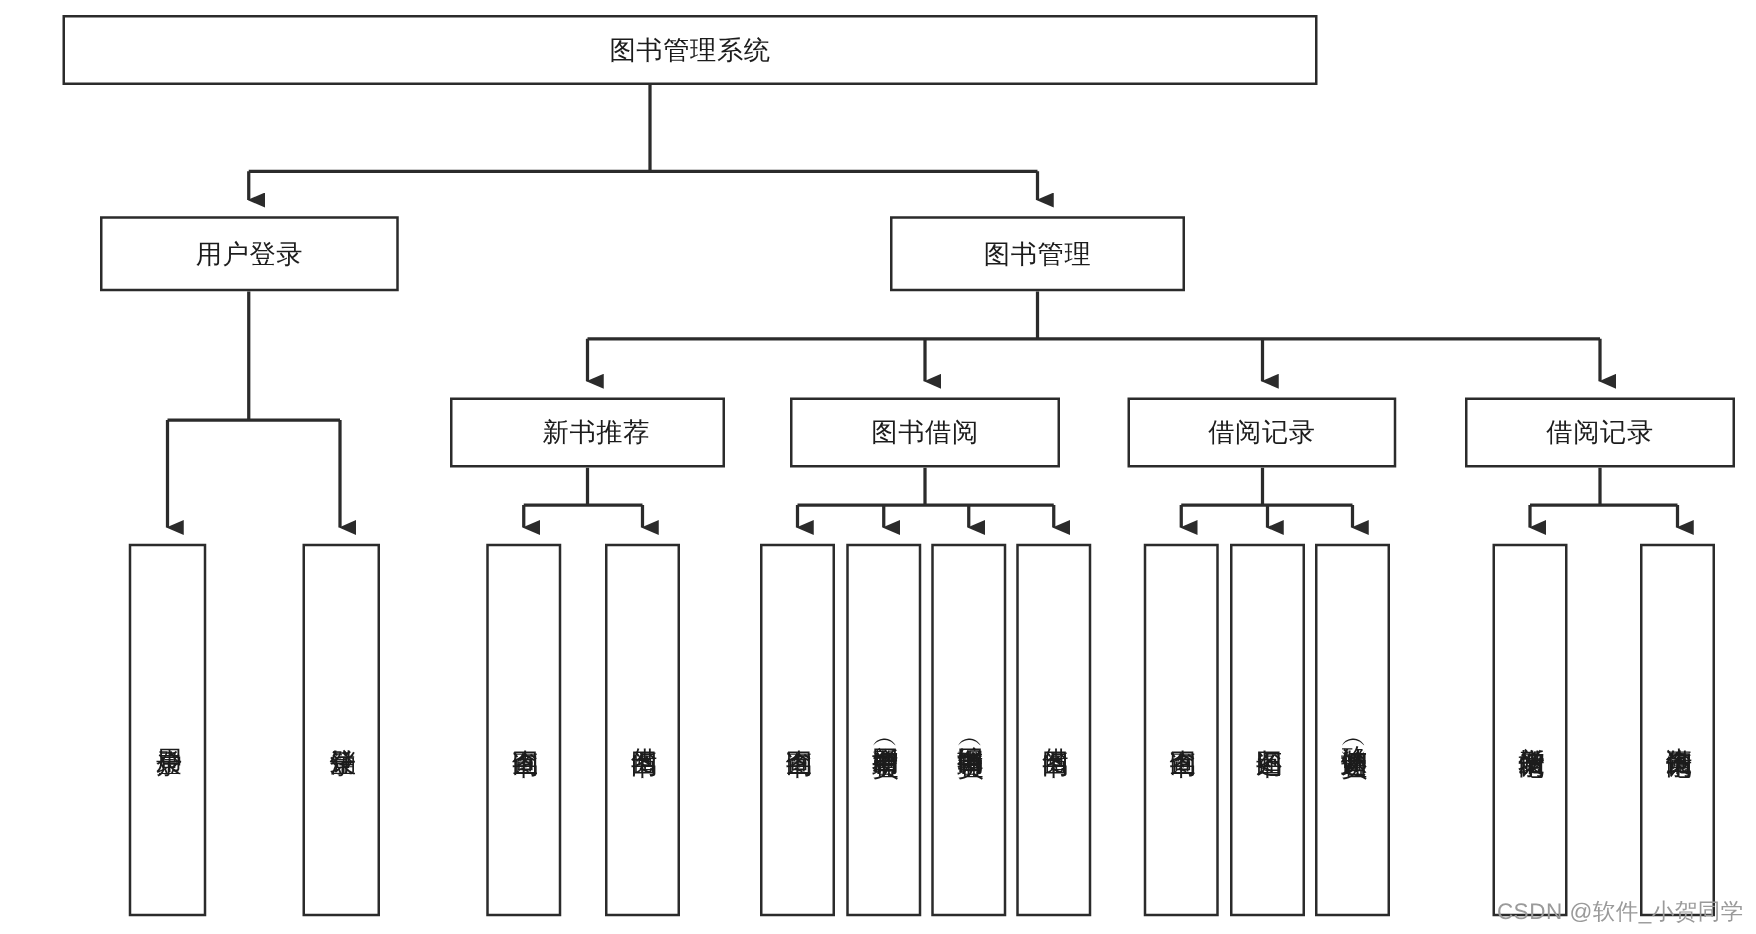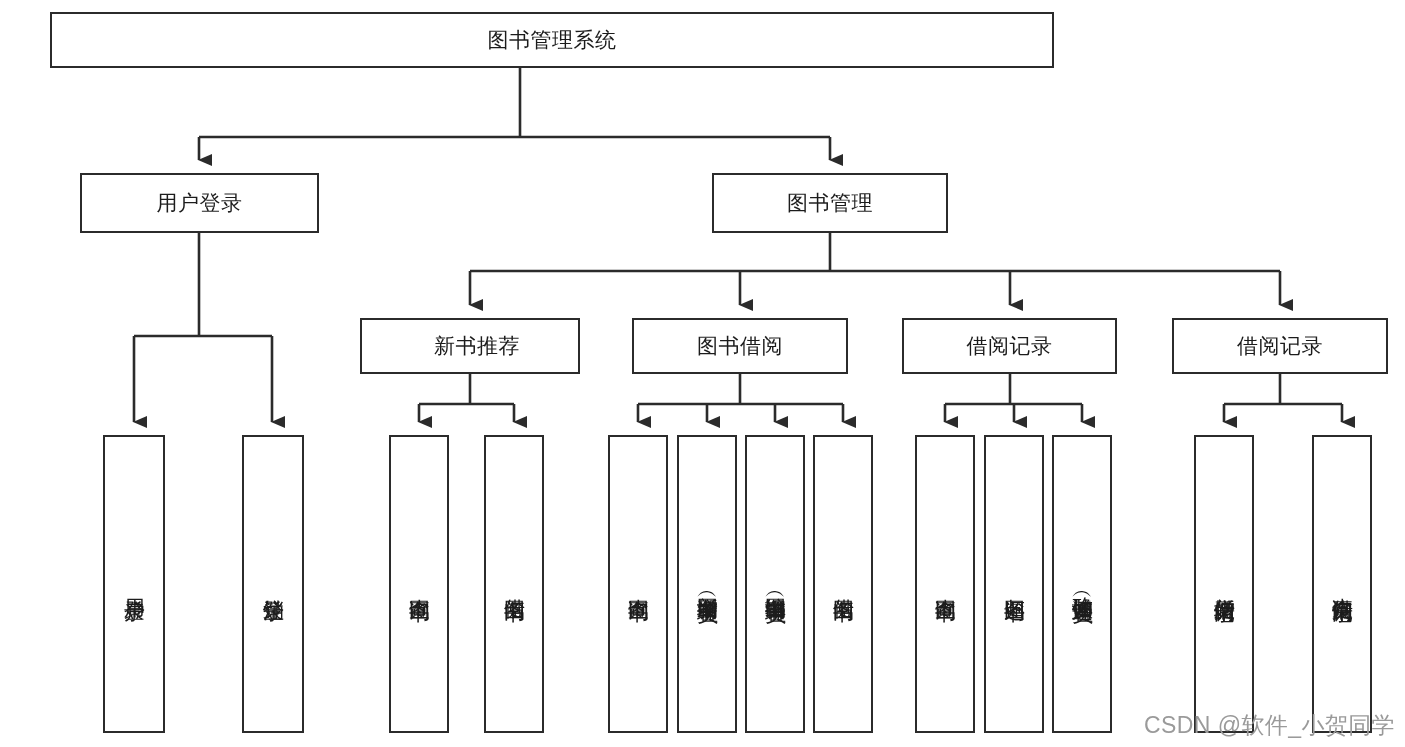--- a/index.html
+++ b/index.html
@@ -49,21 +49,21 @@
     text-align: center;
     padding: 4px 0;
   }
   .node-v span {
     display: block;
   }
   #watermark {
     position: absolute;
     right: 10px;
     bottom: 6px;
-    font-size: 23px;
+    font-size: 18px;
     color: #9a9a9a;
     white-space: nowrap;
     letter-spacing: 0.4px;
   }
 </style>
 </head>
 <body>
 
 <div id="canvas">
 

